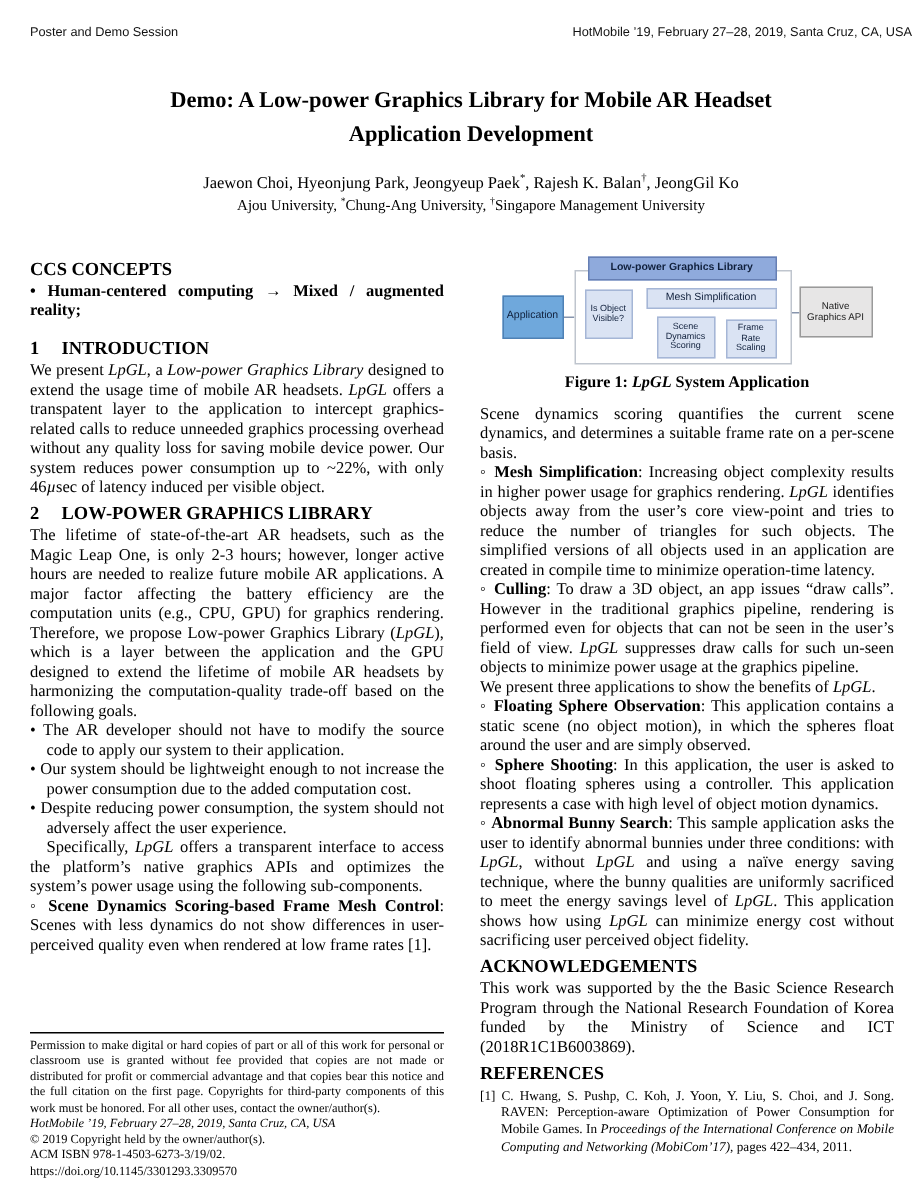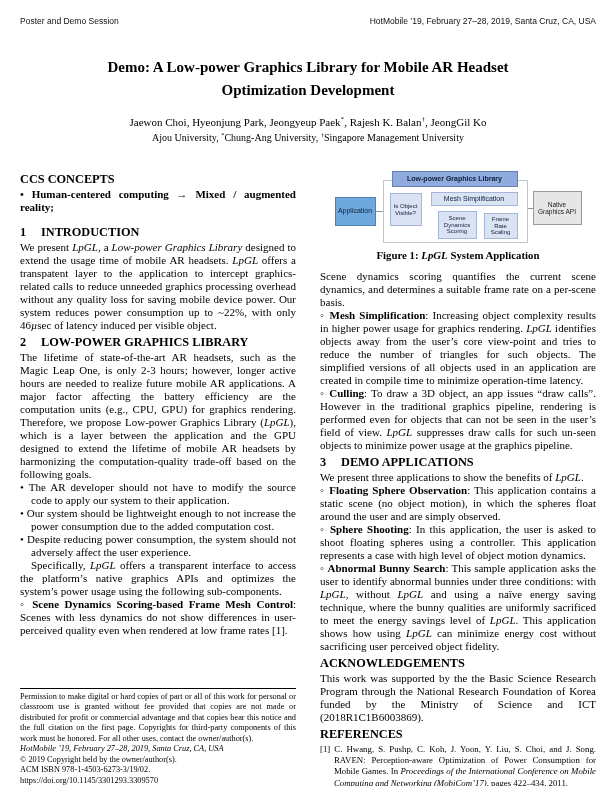--- a/index.html
+++ b/index.html
@@ -1,17 +1,17 @@
 <!DOCTYPE html>
 <html><head>
 <meta charset="utf-8">
 <style>
   html,body{margin:0;padding:0;background:#fff;}
   .page{position:relative;width:616px;height:796px;box-sizing:border-box;
-        padding:16px 20px 10px 20px;background:#fff;color:#000;
+        padding:16px 8px 10px 20px;background:#fff;color:#000;
         font-family:"Liberation Serif",serif;overflow:hidden;
         display:flex;flex-direction:column;}
   .running-head{display:flex;justify-content:space-between;
         font-family:"Liberation Sans",sans-serif;font-size:8.5px;color:#111;}
   .title{margin:30px 0 0 0;text-align:center;font-size:15px;line-height:23px;
         font-weight:bold;}
   .authors{margin-top:13px;text-align:center;font-size:11px;line-height:15px;}
   .affiliations{text-align:center;font-size:10px;line-height:15px;}
   .columns{flex:1;display:flex;gap:24px;margin-top:24px;overflow:hidden;}
   .col{width:276px;box-sizing:border-box;}
@@ -55,21 +55,21 @@
 </head>
 <body>
 
 <div class="page">
 
   <div class="running-head">
     <span>Poster and Demo Session</span>
     <span>HotMobile ’19, February 27–28, 2019, Santa Cruz, CA, USA</span>
   </div>
 
-  <h1 class="title"><span>Demo: A Low-power Graphics Library for Mobile AR Headset</span><br><span>Optimization Development</span></h1>
+  <h1 class="title"><span>Demo: A Low-power Graphics Library for Mobile AR Headset</span><br><span>Application Development</span></h1>
 
   <div class="authors"><span>Jaewon Choi, Hyeonjung Park, Jeongyeup Paek</span><span class="r-sup">*</span><span>, Rajesh K. Balan</span><span class="r-sup">†</span><span>, JeongGil Ko</span></div>
   <div class="affiliations"><span>Ajou University, </span><span class="r-sup">*</span><span>Chung-Ang University, </span><span class="r-sup">†</span><span>Singapore Management University</span></div>
 
   <div class="columns">
 
     <div class="col col-left">
       <h2 class="sec">CCS CONCEPTS</h2>
       <p class="body"><span class="r-b">• </span><span class="r-b">Human-centered computing</span><span class="r-b"> → </span><span class="r-b">Mixed / augmented reality;</span></p>
 
@@ -112,21 +112,20 @@
           <div class="dbox d-frame">Frame Rate Scaling</div>
           <div class="dbox d-native">Native Graphics API</div>
         </div>
         <figcaption><span class="r-b">Figure 1: </span><span class="r-b r-i">LpGL</span><span class="r-b"> System Application</span></figcaption>
       </figure>
 
       <p class="body" style="margin-top:9px;">Scene dynamics scoring quantifies the current scene dynamics, and determines a suitable frame rate on a per-scene basis.</p>
       <p class="body"><span>◦ </span><span class="r-b">Mesh Simplification</span><span>: Increasing object complexity results in higher power usage for graphics rendering. </span><span class="r-i">LpGL</span><span> identifies objects away from the user’s core view-point and tries to reduce the number of triangles for such objects. The simplified versions of all objects used in an application are created in compile time to minimize operation-time latency.</span></p>
       <p class="body"><span>◦ </span><span class="r-b">Culling</span><span>: To draw a 3D object, an app issues “draw calls”. However in the traditional graphics pipeline, rendering is performed even for objects that can not be seen in the user’s field of view. </span><span class="r-i">LpGL</span><span> suppresses draw calls for such un-seen objects to minimize power usage at the graphics pipeline.</span></p>
 
-      <h2 class="sec"><span class="secnum">3</span><span>DEMO APPLICATIONS</span></h2>
       <p class="body"><span>We present three applications to show the benefits of </span><span class="r-i">LpGL</span><span>.</span></p>
       <p class="body"><span>◦ </span><span class="r-b">Floating Sphere Observation</span><span>: This application contains a static scene (no object motion), in which the spheres float around the user and are simply observed.</span></p>
       <p class="body"><span>◦ </span><span class="r-b">Sphere Shooting</span><span>: In this application, the user is asked to shoot floating spheres using a controller. This application represents a case with high level of object motion dynamics.</span></p>
       <p class="body"><span>◦ </span><span class="r-b">Abnormal Bunny Search</span><span>: This sample application asks the user to identify abnormal bunnies under three conditions: with </span><span class="r-i">LpGL</span><span>, without </span><span class="r-i">LpGL</span><span> and using a naïve energy saving technique, where the bunny qualities are uniformly sacrificed to meet the energy savings level of </span><span class="r-i">LpGL</span><span>. This application shows how using </span><span class="r-i">LpGL</span><span> can minimize energy cost without sacrificing user perceived object fidelity.</span></p>
 
       <h2 class="sec">ACKNOWLEDGEMENTS</h2>
       <p class="body">This work was supported by the the Basic Science Research Program through the National Research Foundation of Korea funded by the Ministry of Science and ICT (2018R1C1B6003869).</p>
 
       <h2 class="sec">REFERENCES</h2>
       <p class="reference"><span>[1] C. Hwang, S. Pushp, C. Koh, J. Yoon, Y. Liu, S. Choi, and J. Song. RAVEN: Perception-aware Optimization of Power Consumption for Mobile Games. In </span><span class="r-i">Proceedings of the International Conference on Mobile Computing and Networking (MobiCom’17)</span><span>, pages 422–434, 2011.</span></p>

